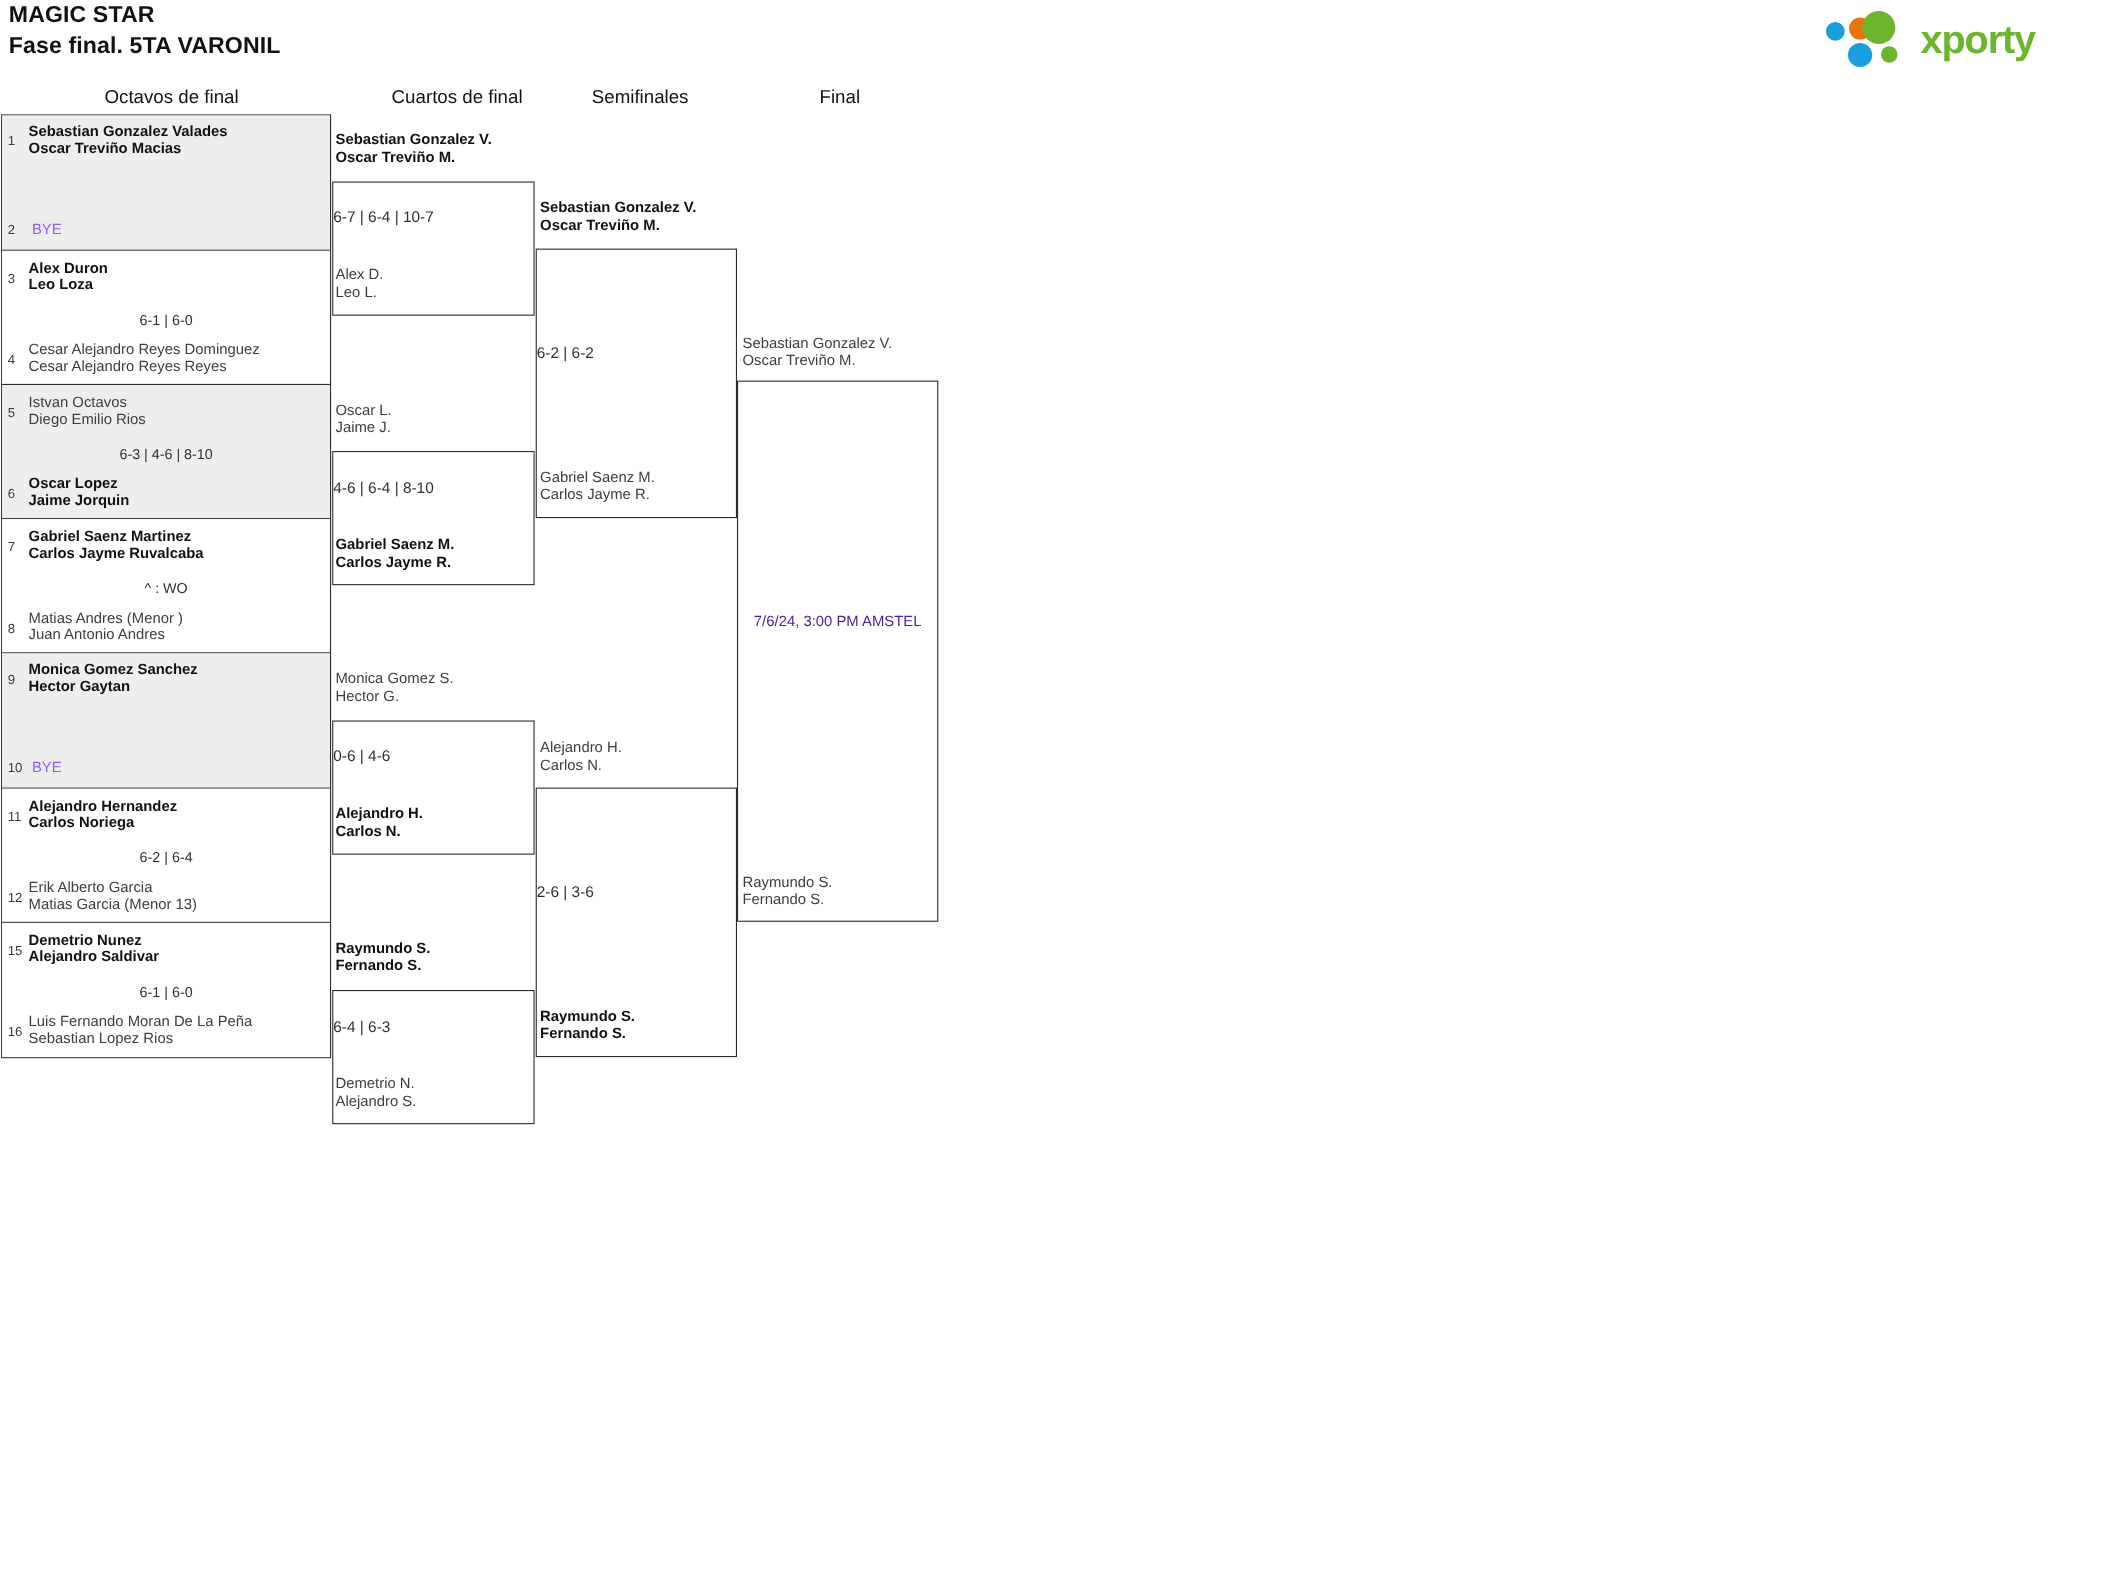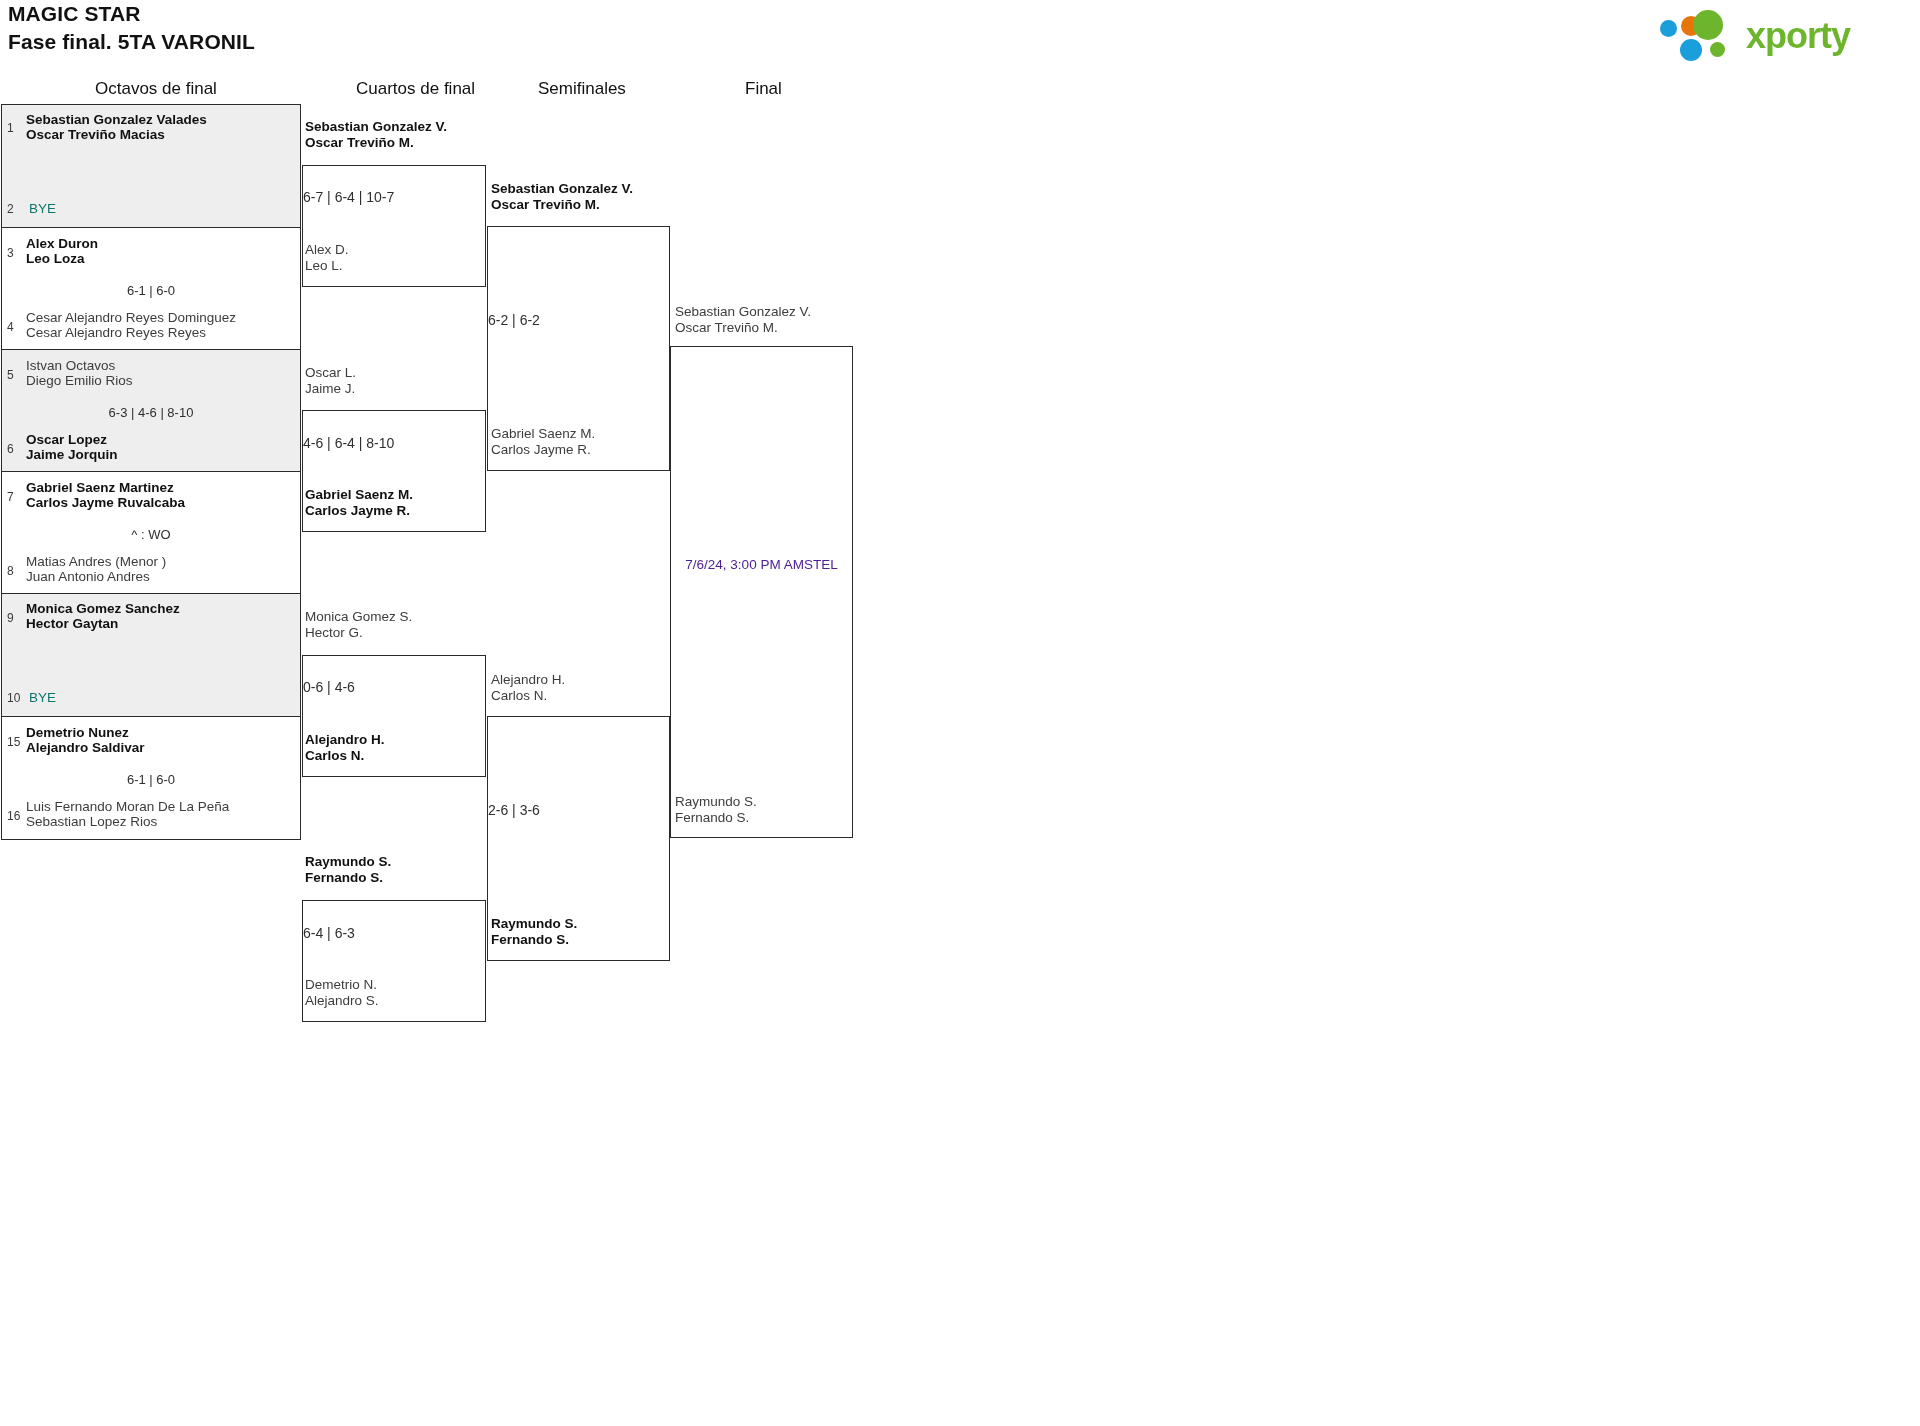--- a/index.html
+++ b/index.html
@@ -26,21 +26,21 @@
   
   .r1{position:absolute;left:1px;top:104px;width:300px;border:1px solid #2b2b2b;box-sizing:border-box;}
   .r1-match{position:relative;box-sizing:border-box;border-bottom:1px solid #2b2b2b;}
   .r1-match:last-child{border-bottom:none;}
   .r1-match.alt{background:#eeeeee;}
   .r1-match.plain{background:#ffffff;}
   .seedno{position:absolute;left:5px;font-size:12px;color:#3a3a3a;}
   .team{position:absolute;left:24px;font-size:13.5px;line-height:15.5px;white-space:nowrap;}
   .team.win{font-weight:bold;color:#111;}
   .team.lose{font-weight:normal;color:#3d3d3d;}
-  .team.bye{position:absolute;left:27px;font-size:13.5px;color:#0f766e;}
+  .team.bye{position:absolute;left:27px;font-size:13.5px;color:#8b5cf6;}
   .r1-score{position:absolute;width:100%;text-align:center;font-size:13px;color:#2f2f2f;}
 
   
   .conn{position:absolute;border:1px solid #2b2b2b;box-sizing:border-box;background:transparent;}
   .cbox-score{position:absolute;width:100%;text-align:left;font-size:14px;color:#2f2f2f;}
 
   .lbl{position:absolute;font-size:13.5px;line-height:15.5px;white-space:nowrap;}
   .lbl.win{font-weight:bold;color:#111;}
   .lbl.lose{font-weight:normal;color:#3d3d3d;}
 
@@ -111,20 +111,29 @@
 
   <div class="r1-match alt" style="height:123px;">
     <div class="seedno" style="top:17px;">9</div>
     <div class="team win" style="top:7px;">Monica Gomez Sanchez</div>
     <div class="team win" style="top:22px;">Hector Gaytan</div>
     <div class="r1-score" style="top:57px;"></div>
     <div class="seedno" style="top:97px;">10</div>
     <div class="team bye" style="top:96px;">BYE</div>
   </div>
 
+  <div class="r1-match plain" style="height:122px;">
+    <div class="seedno" style="top:18px;">11</div>
+    <div class="team win" style="top:8px;">Alejandro Hernandez</div>
+    <div class="team win" style="top:23px;">Carlos Noriega</div>
+    <div class="r1-score" style="top:55px;">6-2 | 6-4</div>
+    <div class="seedno" style="top:92px;">12</div>
+    <div class="team lose" style="top:82px;">Erik Alberto Garcia</div>
+    <div class="team lose" style="top:97px;">Matias Garcia (Menor 13)</div>
+  </div>
 
 
   <div class="r1-match plain" style="height:122px;">
     <div class="seedno" style="top:18px;">15</div>
     <div class="team win" style="top:8px;">Demetrio Nunez</div>
     <div class="team win" style="top:23px;">Alejandro Saldivar</div>
     <div class="r1-score" style="top:55px;">6-1 | 6-0</div>
     <div class="seedno" style="top:92px;">16</div>
     <div class="team lose" style="top:82px;">Luis Fernando Moran De La Peña</div>
     <div class="team lose" style="top:97px;">Sebastian Lopez Rios</div>

